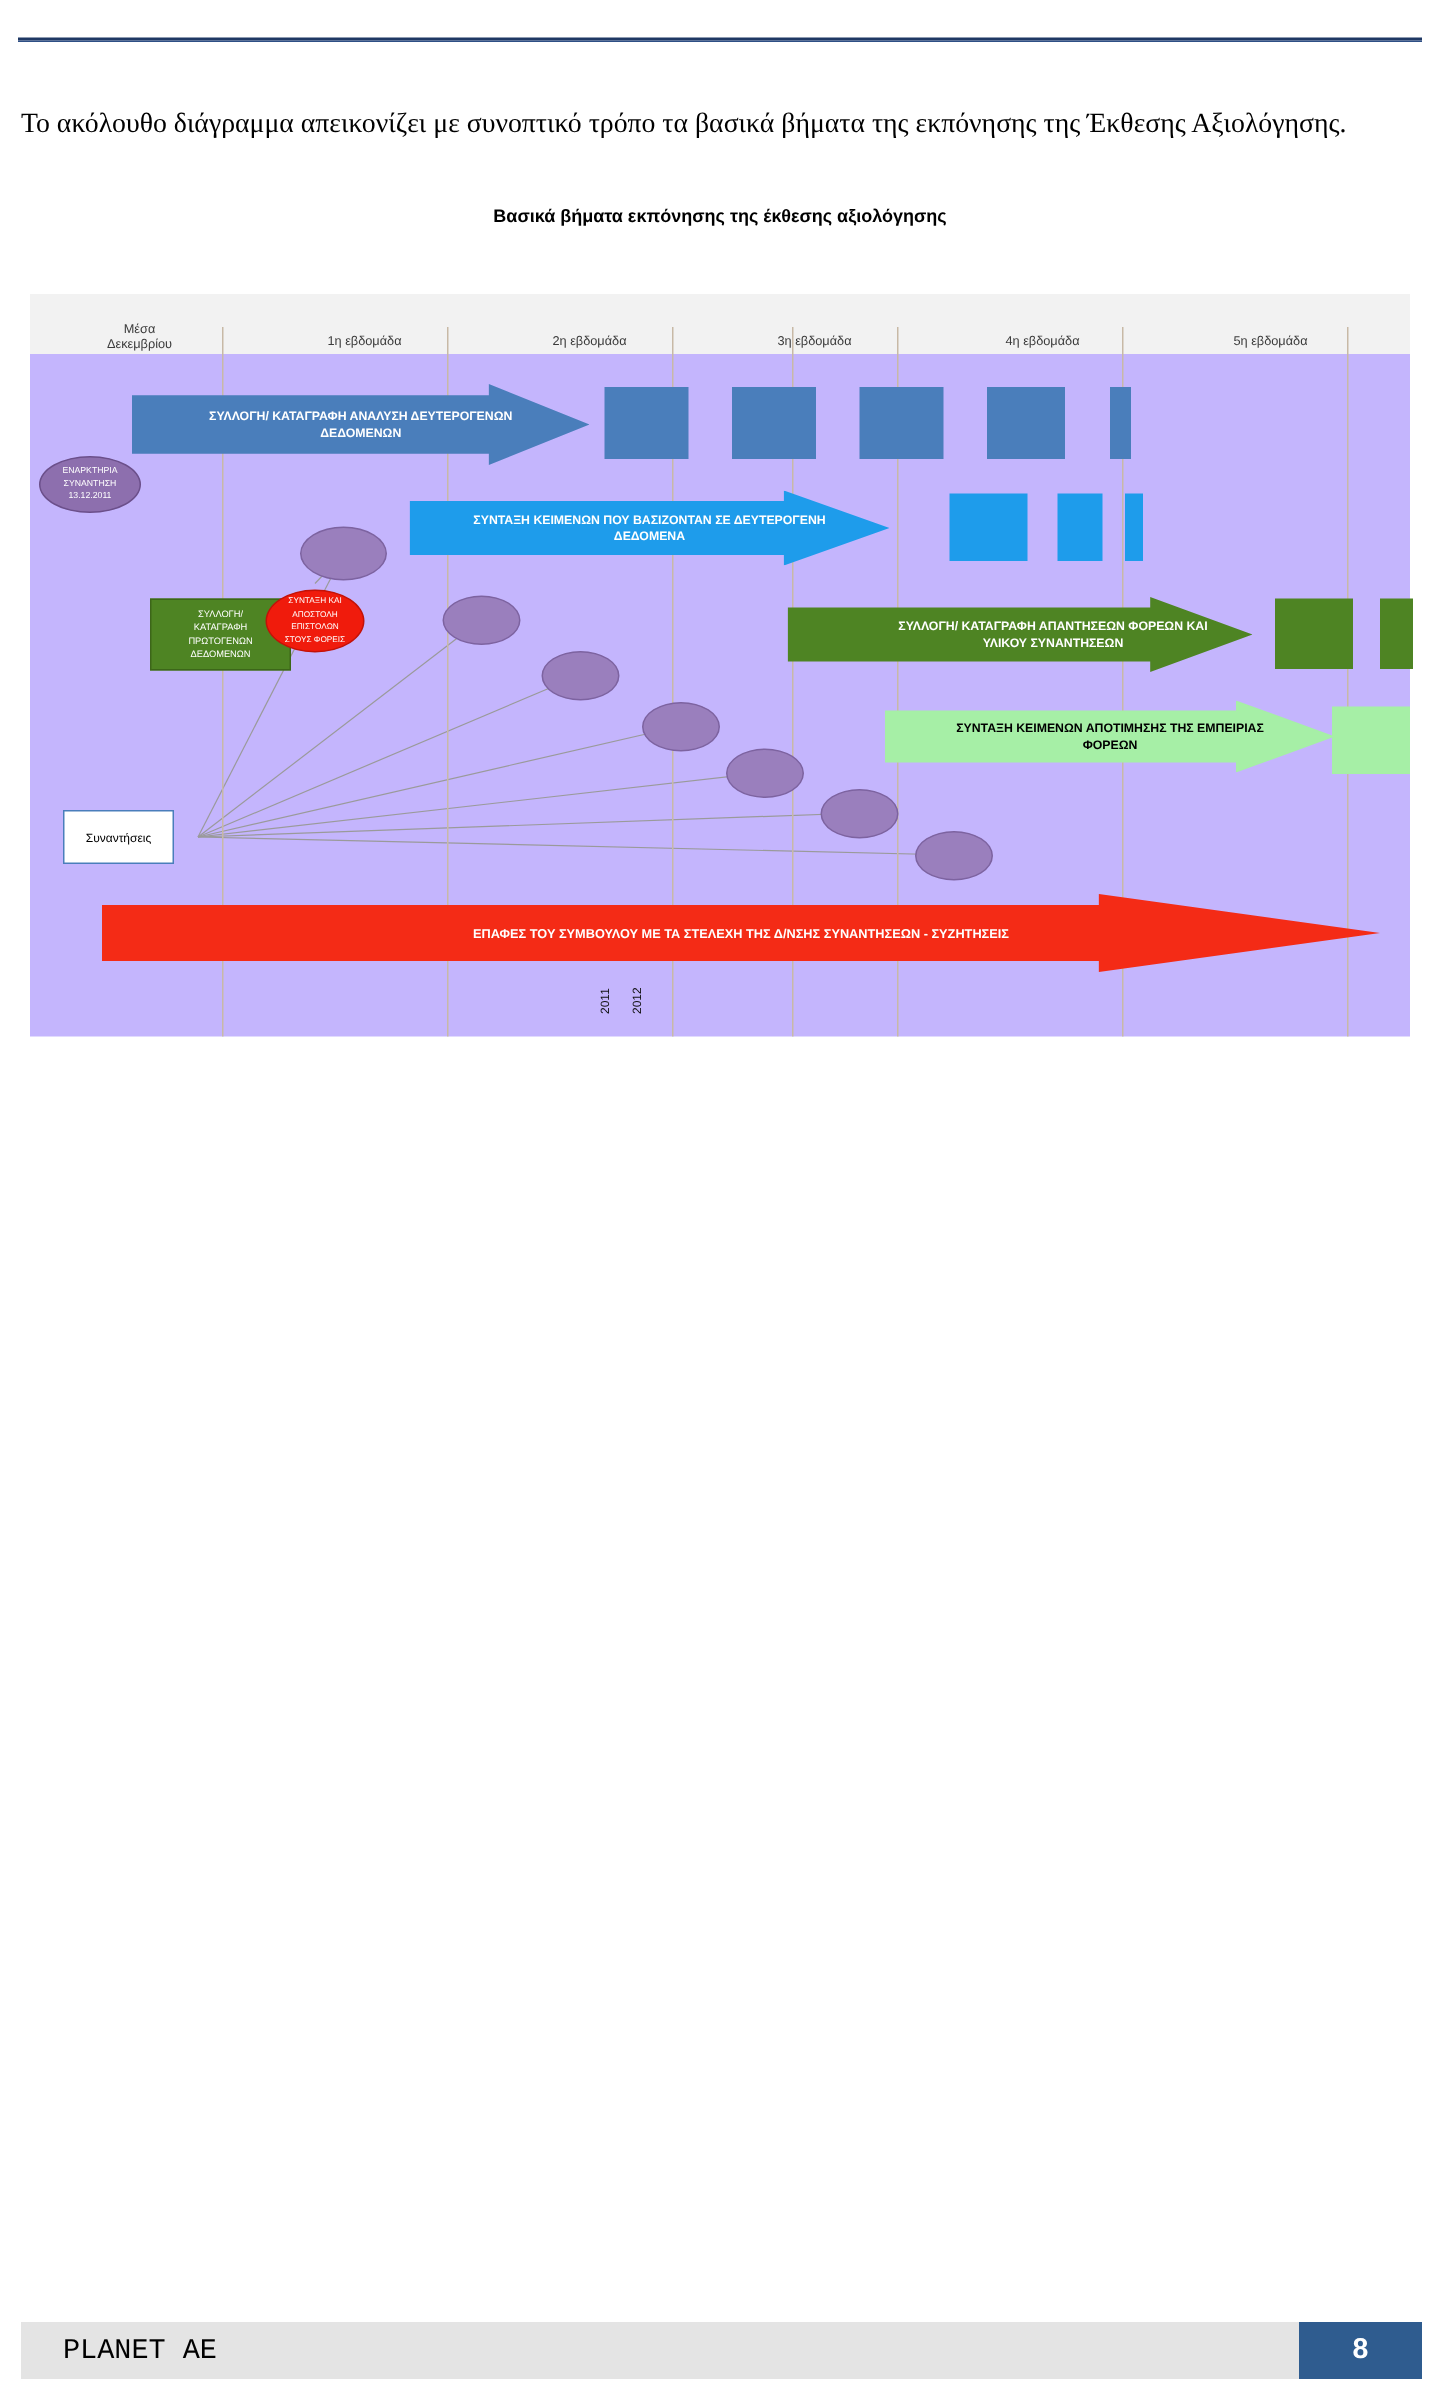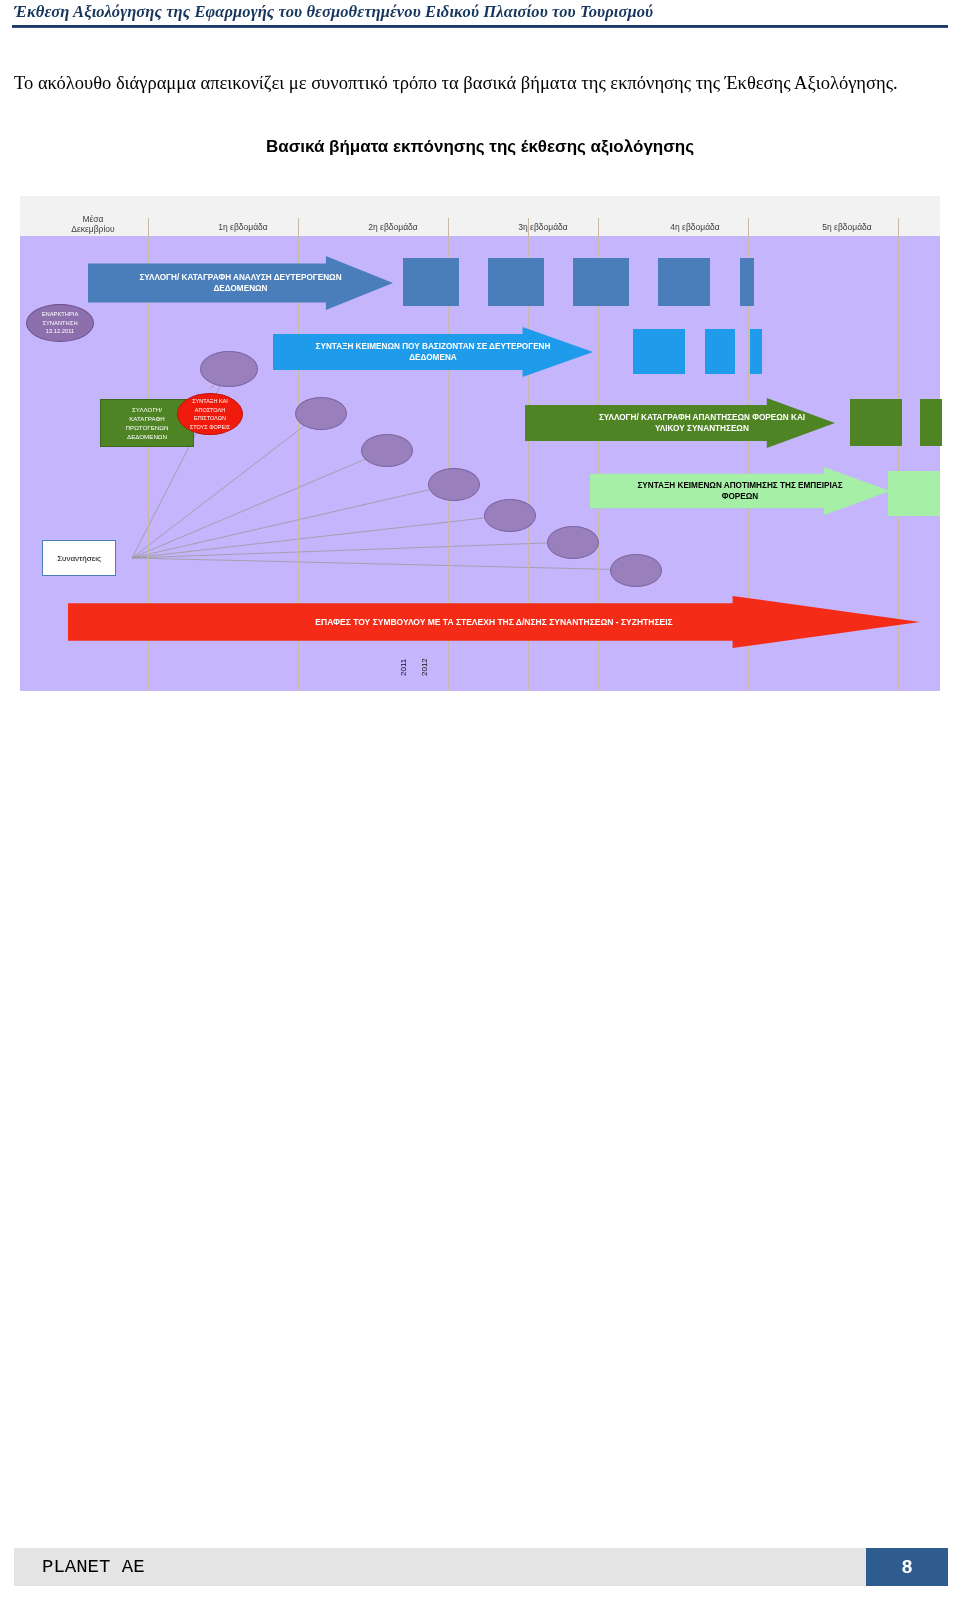--- a/index.html
+++ b/index.html
@@ -30,21 +30,21 @@
   
   #intro-paragraph{
     position:absolute;left:14px;top:68px;width:925px;
     font-family:"Liberation Serif", serif;
     font-size:18.5px;line-height:31px;color:#000;text-align:justify;
   }
   #diagram-caption{
     position:absolute;left:0;top:137px;width:960px;
     text-align:center;
     font-family:"Liberation Sans", sans-serif;
-    font-size:17px;font-weight:bold;color:#000;
+    font-size:12px;font-weight:bold;color:#000;
   }
 
   
   #diagram{
     position:absolute;left:20px;top:196px;width:920px;height:495px;
     background:#c4b5fd;
   }
   #diagram .grayband{
     position:absolute;left:0;top:0;width:920px;height:40px;background:#f2f2f2;
   }
@@ -109,21 +109,20 @@
     position:absolute;left:866px;top:0;width:82px;height:38px;
     background:#2f5c8f;
     display:flex;align-items:center;justify-content:center;
     color:#fff;font-size:19px;font-weight:bold;
   }
 </style>
 </head>
 <body>
 
 <div id="doc-header">
-  <div class="htext">Έκθεση Αξιολόγησης της Εφαρμογής του θεσμοθετημένου Ειδικού Πλαισίου του Τουρισμού</div>
   <div class="hrule"></div>
 </div>
 
 <div id="intro-paragraph">Το ακόλουθο διάγραμμα απεικονίζει με συνοπτικό τρόπο τα βασικά βήματα της εκπόνησης της Έκθεσης Αξιολόγησης.</div>
 <div id="diagram-caption">Βασικά βήματα εκπόνησης της έκθεσης αξιολόγησης</div>
 
 <div id="diagram">
   <div class="grayband"></div>
   <svg class="connectors" id="connector-svg">
       <line x1="112" y1="362" x2="209" y2="173" stroke="#9a9a9a" stroke-width="0.8"></line>

